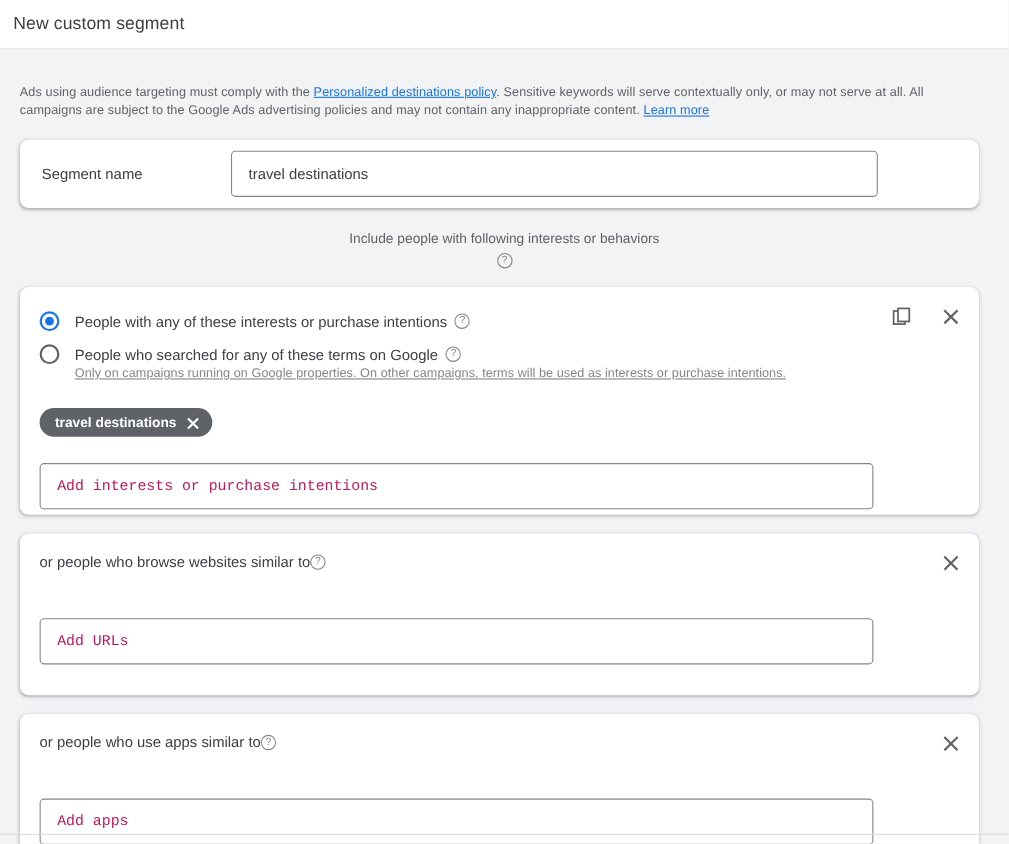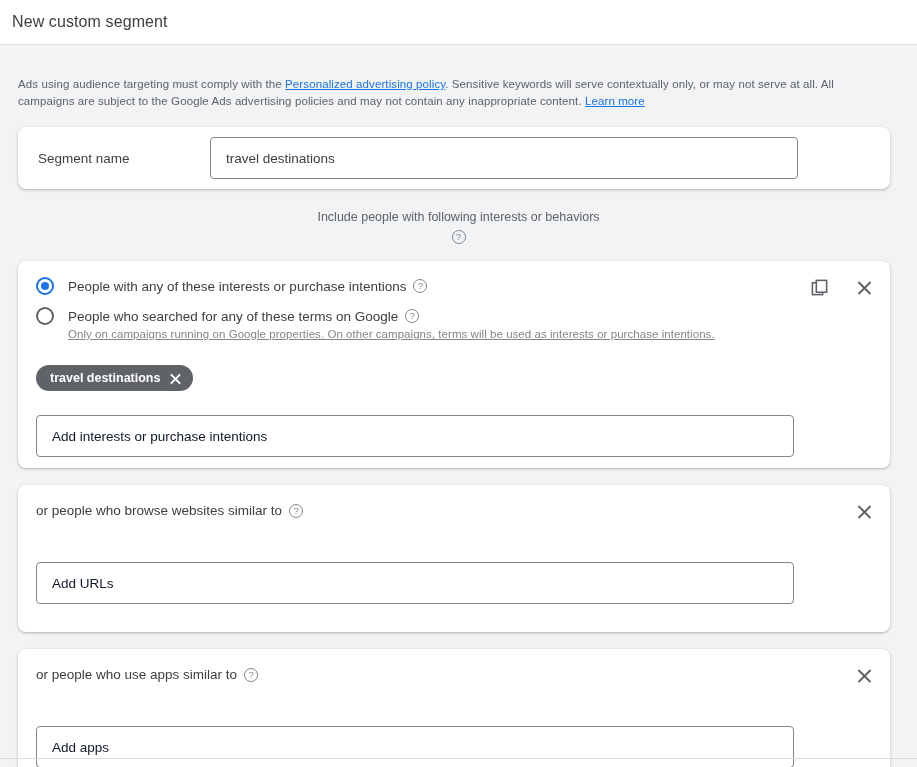--- a/index.html
+++ b/index.html
@@ -84,21 +84,21 @@
     display: flex;
     align-items: center;
     gap: 6px;
     flex-direction: column;
   }
 
   
   .card-interests {
     margin-top: 17px;
     height: 207px;
-    padding: 12px 18px 0 18px;
+    padding: 18px 18px 0 18px;
   }
 
   .radio-row {
     display: flex;
     align-items: center;
     gap: 14px;
     height: 26px;
   }
   .radio {
     width: 18px; height: 18px;
@@ -154,34 +154,33 @@
     content: "";
     position: absolute;
     left: 0; top: 6px;
     width: 13px; height: 2px;
     background: #fff;
   }
   .chip-x::before { transform: rotate(45deg); }
   .chip-x::after  { transform: rotate(-45deg); }
 
   .field-input { width: 758px; margin-top: 24px; }
-  .placeholder { color: #0f172a; }
+  .placeholder { color: #be185d; font-family: Liberation Mono, monospace; }
 
   
   .card-simple {
     margin-top: 17px;
     height: 147px;
     padding: 18px 18px 0 18px;
   }
   .simple-title {
     font-size: 13.5px;
     color: #3c4043;
     display: flex;
     align-items: center;
-    gap: 7px;
   }
   .card-simple .field-input { margin-top: 44px; }
 
   
   .card-actions {
     position: absolute;
     top: 14px;
     right: 14px;
     display: flex;
     align-items: center;
@@ -230,21 +229,21 @@
 </head>
 <body>
 
 <div class="page">
 
   <div class="header">
     <div class="header-title">New custom segment</div>
   </div>
 
   <div class="disclaimer">
-    <span>Ads using audience targeting must comply with the </span><a href="#">Personalized advertising policy</a><span>. Sensitive keywords will serve contextually only, or may not serve at all. All campaigns are subject to the Google Ads advertising policies and may not contain any inappropriate content. </span><a href="#">Learn more</a>
+    <span>Ads using audience targeting must comply with the </span><a href="#">Personalized destinations policy</a><span>. Sensitive keywords will serve contextually only, or may not serve at all. All campaigns are subject to the Google Ads advertising policies and may not contain any inappropriate content. </span><a href="#">Learn more</a>
   </div>
 
   <div class="card card-segment">
     <div class="segment-label">Segment name</div>
     <div class="text-input segment-input">
       <span>travel destinations</span>
     </div>
   </div>
 
   <div class="section-label">

